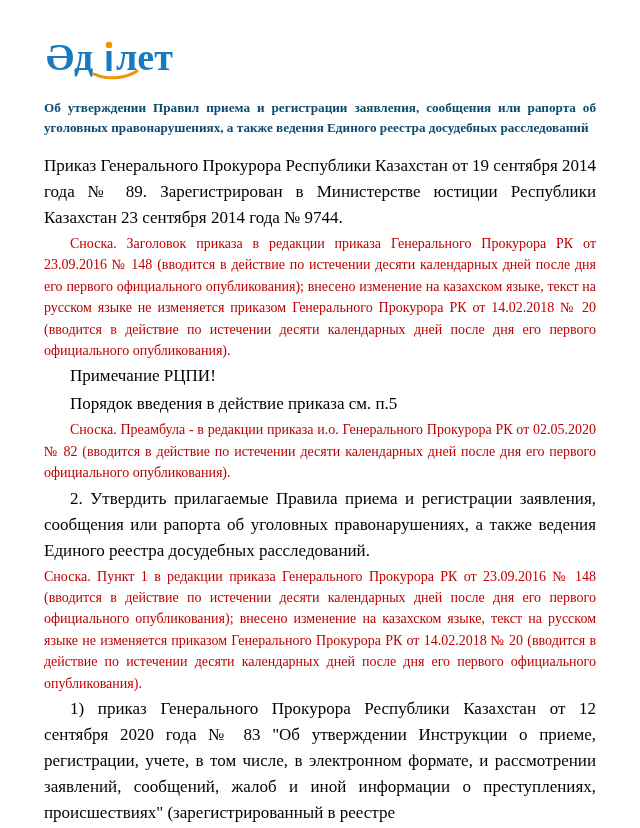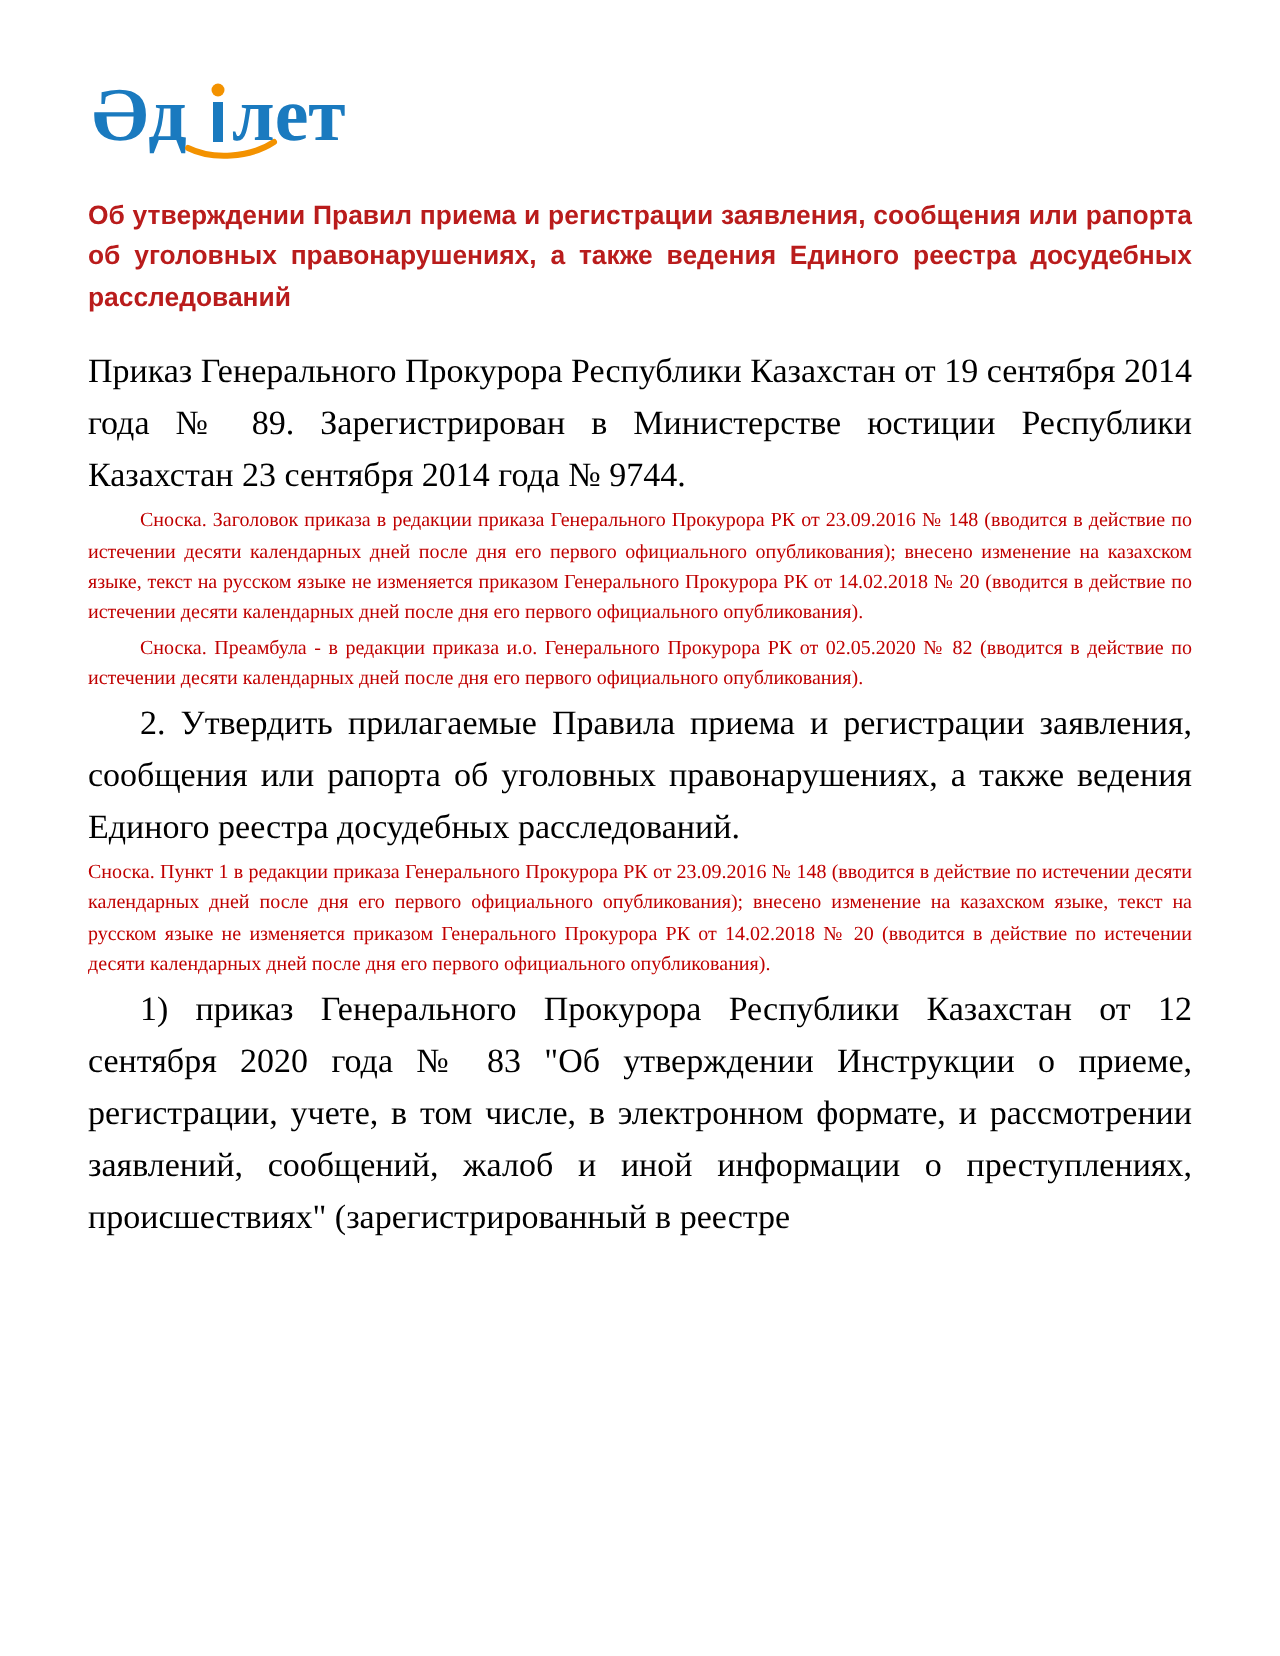--- a/index.html
+++ b/index.html
@@ -25,48 +25,48 @@
   
   .logo {
     display: block;
     margin: 4px 0 18px 2px;
     width: 150px;
     height: 46px;
   }
 
   
   .doc-title {
-    font-family: Liberation Sans, sans-serif;
+    font-family: Liberation Serif, serif;
     font-weight: bold;
     font-size: 13.2px;
     line-height: 1.55;
     text-align: justify;
     text-align-last: left;
     margin: 0 0 14px 0;
-    color: #b91c1c;
+    color: #0c4a6e;
   }
 
   
   p.para {
     margin: 0 0 2px 0;
     font-size: 17px;
     line-height: 1.53;
     text-align: justify;
     text-indent: 0;
   }
   p.indent {
     text-indent: 26px;
   }
   p.indent-lg {
     text-indent: 38px;
   }
   p.note {
     color: #c00000;
     margin: 0 0 2px 0;
-    font-size: 10px;
+    font-size: 14px;
     line-height: 1.53;
     text-align: justify;
   }
   p.note.indent { text-indent: 26px; }
   .bold { font-weight: bold; }
 </style>
 </head>
 <body>
 
 <div class="page">
@@ -81,21 +81,23 @@
     <path d="M96 80 C120 92 158 90 182 74" stroke="#f39200" stroke-width="6" fill="none" stroke-linecap="round"></path>
     <text x="140" y="72" font-family="Liberation Serif, serif" font-size="76" font-weight="bold" fill="#1a7abf">лет</text>
   </svg>
 
   <div class="doc-title">Об утверждении Правил приема и регистрации заявления, сообщения или рапорта об уголовных правонарушениях, а также ведения Единого реестра досудебных расследований</div>
 
   <p class="para">Приказ Генерального Прокурора Республики Казахстан от 19 сентября 2014 года № 89. Зарегистрирован в Министерстве юстиции Республики Казахстан 23 сентября 2014 года № 9744.</p>
 
   <p class="note indent">Сноска. Заголовок приказа в редакции приказа Генерального Прокурора РК от 23.09.2016 № 148 (вводится в действие по истечении десяти календарных дней после дня его первого официального опубликования); внесено изменение на казахском языке, текст на русском языке не изменяется приказом Генерального Прокурора РК от 14.02.2018 № 20 (вводится в действие по истечении десяти календарных дней после дня его первого официального опубликования).</p>
 
+  <p class="para indent">Примечание РЦПИ!</p>
 
+  <p class="para indent">Порядок введения в действие приказа см. п.5</p>
 
 
   <p class="note indent">Сноска. Преамбула - в редакции приказа и.о. Генерального Прокурора РК от 02.05.2020 № 82 (вводится в действие по истечении десяти календарных дней после дня его первого официального опубликования).</p>
 
   <p class="para indent">2. Утвердить прилагаемые Правила приема и регистрации заявления, сообщения или рапорта об уголовных правонарушениях, а также ведения Единого реестра досудебных расследований.</p>
 
   <p class="note">Сноска. Пункт 1 в редакции приказа Генерального Прокурора РК от 23.09.2016 № 148 (вводится в действие по истечении десяти календарных дней после дня его первого официального опубликования); внесено изменение на казахском языке, текст на русском языке не изменяется приказом Генерального Прокурора РК от 14.02.2018 № 20 (вводится в действие по истечении десяти календарных дней после дня его первого официального опубликования).</p>
 
 
   <p class="para indent">1) приказ Генерального Прокурора Республики Казахстан от 12 сентября 2020 года № 83 "Об утверждении Инструкции о приеме, регистрации, учете, в том числе, в электронном формате, и рассмотрении заявлений, сообщений, жалоб и иной информации о преступлениях, происшествиях" (зарегистрированный в реестре</p>

